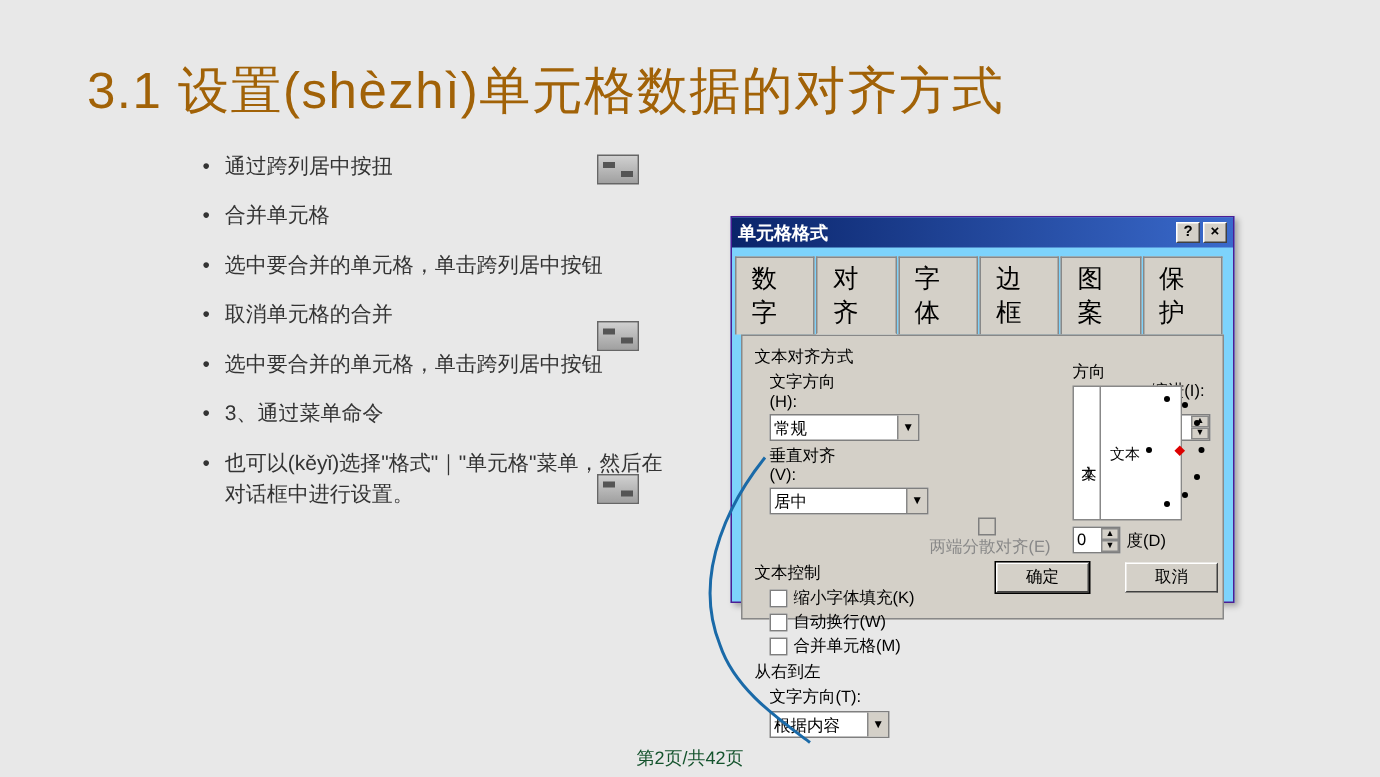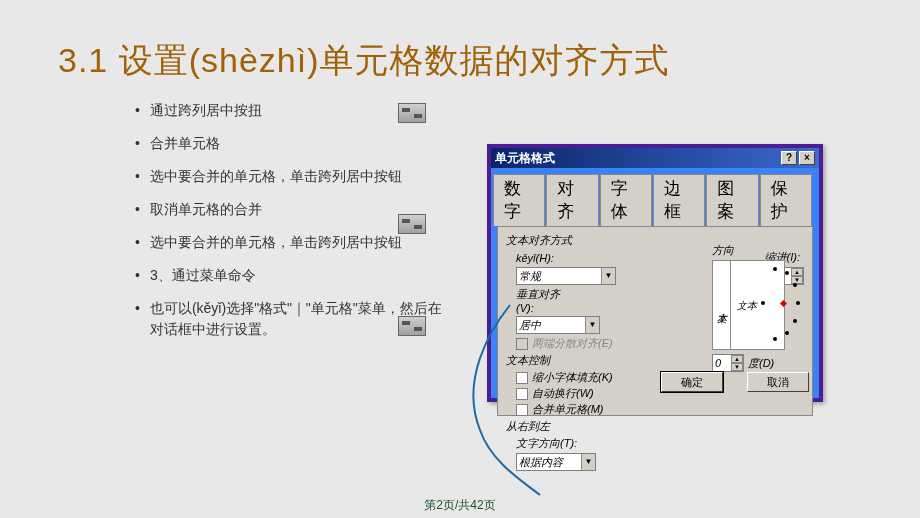--- a/index.html
+++ b/index.html
@@ -70,22 +70,22 @@
     .icon2 { top: 214px; left: 398px; }
     .icon3 { top: 316px; left: 398px; }
 
     
     .dialog {
       position: absolute;
       top: 144px;
       left: 487px;
       width: 336px;
       height: 258px;
-      background: #3b82f6;
-      border: 4px solid #4c1d95;
+      background: #7dd3fc;
+      border: 1px solid #4c1d95;
       box-shadow: 2px 2px 4px rgba(0,0,0,0.3);
       font-size: 11px;
     }
     .titlebar {
       height: 20px;
       background: linear-gradient(90deg,#0a246a,#3a6acc);
       color: #fff;
       display: flex;
       align-items: center;
       padding: 0 4px;
@@ -128,21 +128,20 @@
       border-bottom: 1px solid #d4d0c8;
       z-index: 2;
     }
     .tab-panel {
       margin: 0 6px 6px 6px;
       border: 1px solid #888;
       height: 190px;
       padding: 6px 8px;
       position: relative;
       background: #d4d0c8;
-      font-style: italic;
     }
     .section-label {
       font-size: 11px;
       color: #000;
       margin-bottom: 2px;
     }
     .field-row {
       display: flex;
       align-items: center;
       font-size: 11px;
@@ -208,20 +207,21 @@
     }
     .checkbox-row .cb {
       width: 12px;
       height: 12px;
       background: #fff;
       border: 1px solid #7f7f7f;
       margin-right: 4px;
     }
     .checkbox-row.disabled {
       color: #888;
+      flex-direction: column;
     }
     .checkbox-row.disabled .cb {
       background: #d4d0c8;
     }
     .orient-box {
       position: absolute;
       top: 16px;
       right: 8px;
       width: 92px;
     }
@@ -361,21 +361,21 @@
       <div class="tab active">对齐</div>
       <div class="tab">字体</div>
       <div class="tab">边框</div>
       <div class="tab">图案</div>
       <div class="tab">保护</div>
     </div>
     <div class="tab-panel">
       <div class="section-label">文本对齐方式</div>
 
       <div class="field-row">
-        <label>kěyǐ(H):</label>
+        <label>文字方向(H):</label>
         <span style="flex:1"></span>
         <label style="width:auto;margin-right:4px">缩进(I):</label>
       </div>
       <div class="field-row">
         <div class="combo" style="width:100px">
           <span>常规</span>
           <span class="arrow">▼</span>
         </div>
         <span style="flex:1"></span>
         <div class="spinner">
@@ -384,21 +384,21 @@
               <div>▲</div>
               <div>▼</div>
             </div>
         </div>
       </div>
 
       <div class="field-row">
           <label>垂直对齐(V):</label>
         </div>
       <div class="field-row">
-        <div class="combo" style="width:84px">
+        <div class="combo" style="width:106px">
           <span>居中</span>
           <span class="arrow">▼</span>
         </div>
       </div>
 
       <div class="checkbox-row disabled">
         <div class="cb"></div>
         <span>两端分散对齐(E)</span>
       </div>
 

